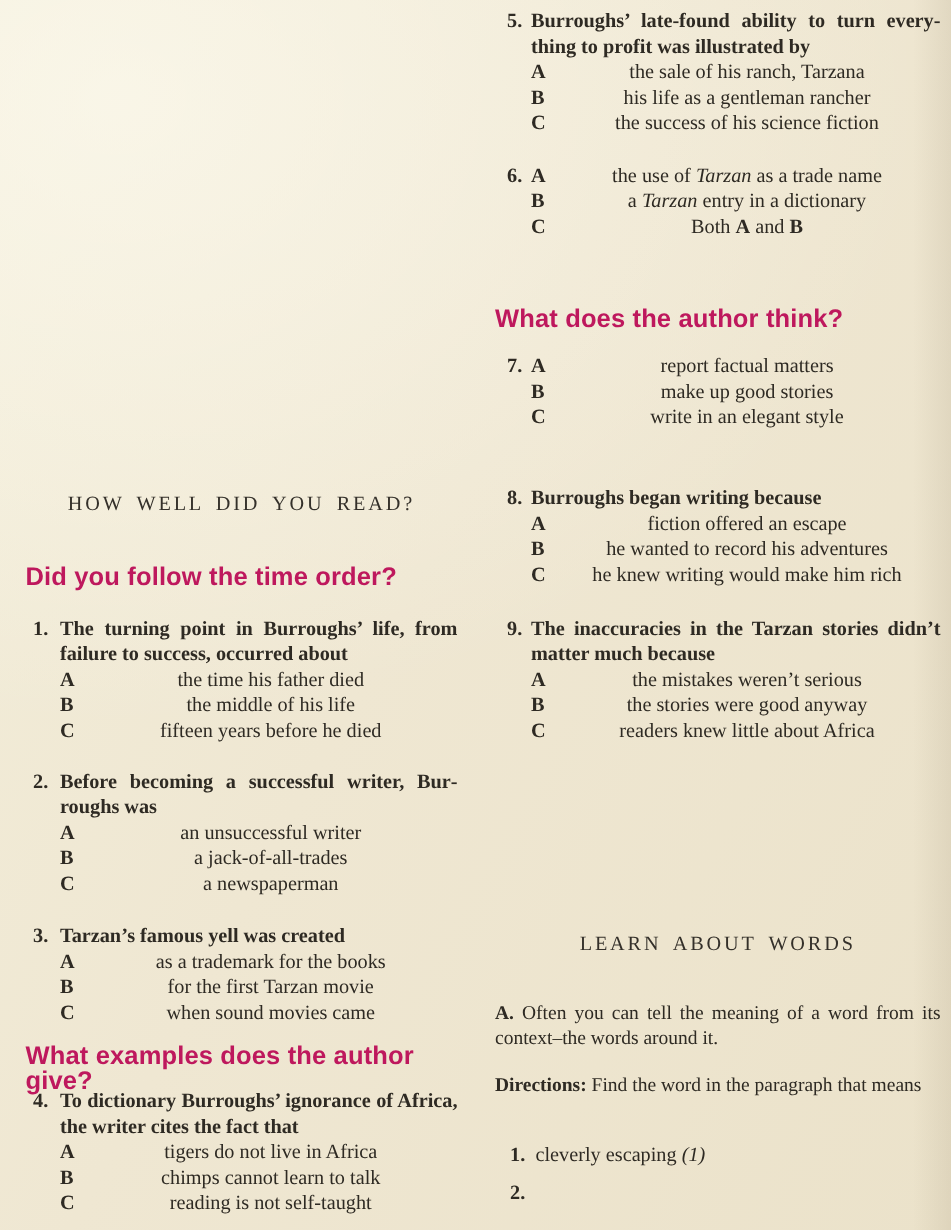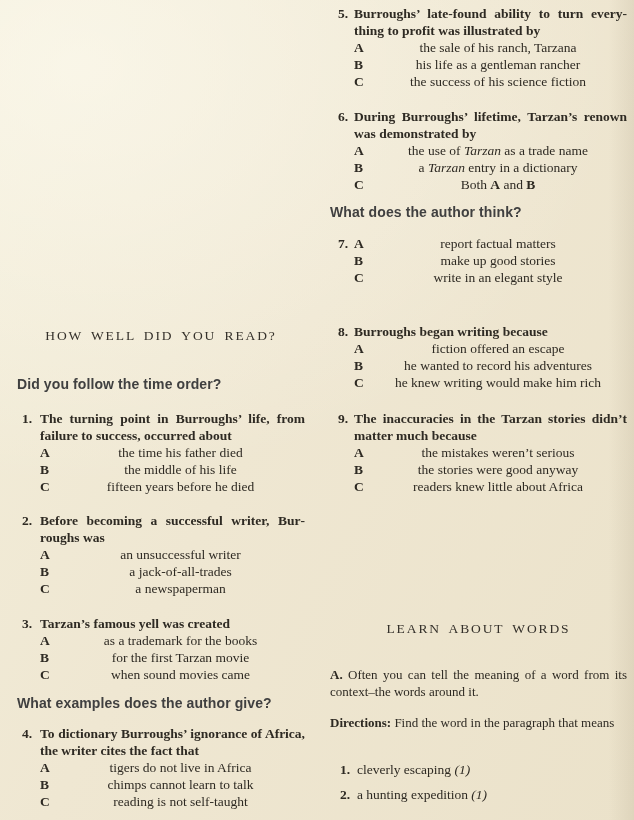--- a/index.html
+++ b/index.html
@@ -20,22 +20,22 @@
   .col-right { left: 330px; width: 297px; }
   .block { position: absolute; left: 0; right: 0; }
 
   .heading {
     font-size: 13.5px; line-height: 17px;
     letter-spacing: 1.9px; word-spacing: 3px;
     text-align: center; color: #34302a;
   }
   .subhead {
     font-family: "Liberation Sans", sans-serif;
-    font-weight: 700; font-size: 14px; line-height: 17px;
-    letter-spacing: 0.1px; color: #404040;
+    font-weight: 700; font-size: 17px; line-height: 17px;
+    letter-spacing: 0.1px; color: #be185d;
   }
   .q { display: flex; font-size: 13.5px; line-height: 17px; }
   .col-left  .q { padding-left: 5px; }
   .col-right .q { padding-left: 8px; }
   .qnum { font-weight: 700; flex: 0 0 auto; width: 18px; }
   .col-right .qnum { width: 16px; }
   .qbody { flex: 1 1 auto; min-width: 0; }
   .stem { font-weight: 700; text-align: justify; hyphens: manual; -webkit-hyphens: manual; }
   .opt { display: flex; }
   .olet { font-weight: 700; flex: 0 0 auto; width: 16px; }
@@ -156,21 +156,20 @@
         <div class="opt">
           <span class="olet">C</span>
           <span class="otext">the success of his science fiction</span>
         </div>
       </div>
     </div>
 
     <div class="block q" style="top:108px">
       <span class="qnum">6.</span>
       <div class="qbody">
-        <div class="stem">During Burroughs’ lifetime, Tarzan’s re­nown was demonstrated by</div>
         <div class="opt">
           <span class="olet">A</span>
           <span class="otext"><span>the use of </span><span class="it">Tarzan</span><span> as a trade name</span></span>
         </div>
         <div class="opt">
           <span class="olet">B</span>
           <span class="otext"><span>a </span><span class="it">Tarzan</span><span> entry in a dictionary</span></span>
         </div>
         <div class="opt">
           <span class="olet">C</span>
@@ -247,17 +246,16 @@
       <span class="lead">Directions:</span><span> Find the word in the paragraph that means</span>
     </div>
 
     <div class="block witem" style="top:761px">
       <span class="qnum">1.</span>
       <span><span>cleverly escaping </span><span class="it">(1)</span></span>
     </div>
 
     <div class="block witem" style="top:786px">
       <span class="qnum">2.</span>
-      <span><span>a hunting expedition </span><span class="it">(1)</span></span>
     </div>
 
   </div>
 </div>
 
 </body></html>

